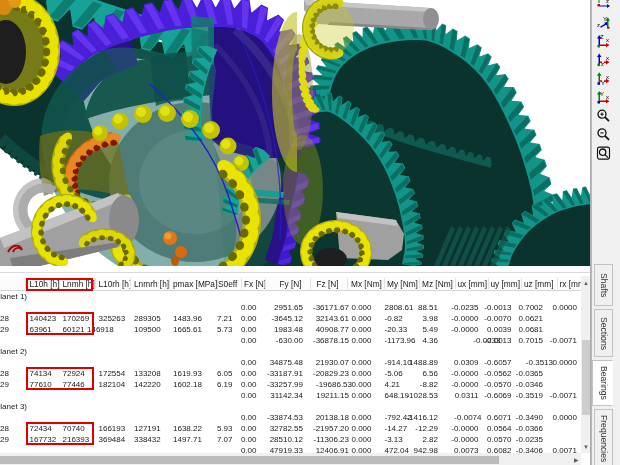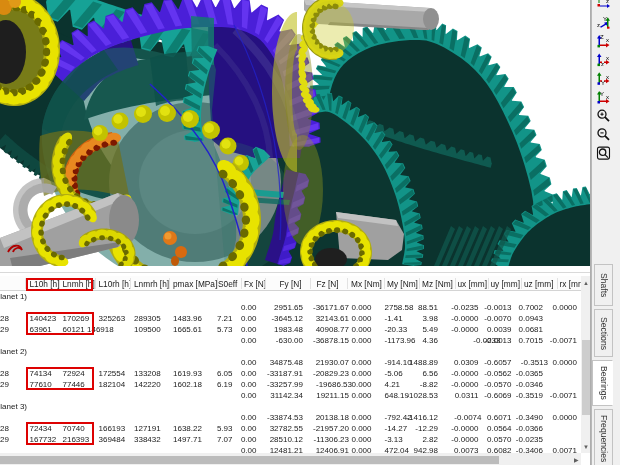--- a/index.html
+++ b/index.html
@@ -568,42 +568,42 @@
       <div class="sep" style="left:454.5px"></div>
       <div class="sep" style="left:487.5px"></div>
       <div class="sep" style="left:521px"></div>
       <div class="sep" style="left:556.5px"></div>
     </div>
 <div class="c" style="left:-5px;top:291.7px">Planet 1)</div>
     <div class="c r" style="left:186.5px;width:70px;top:302.7px">0.00</div>
     <div class="c r" style="left:233.0px;width:70px;top:302.7px">2951.65</div>
     <div class="c r" style="left:279.0px;width:70px;top:302.7px">-36171.67</div>
     <div class="c" style="left:351.5px;top:302.7px">0.000</div>
-    <div class="c" style="left:384.5px;top:302.7px">2758.58</div>
+    <div class="c" style="left:384.5px;top:302.7px">2808.61</div>
     <div class="c r" style="left:368.0px;width:70px;top:302.7px">88.51</div>
     <div class="c r" style="left:408.5px;width:70px;top:302.7px">-0.0235</div>
     <div class="c r" style="left:441.5px;width:70px;top:302.7px">-0.0013</div>
     <div class="c r" style="left:473.0px;width:70px;top:302.7px">0.7002</div>
     <div class="c r" style="left:507.0px;width:70px;top:302.7px">0.0000</div>
     <div class="c" style="left:0px;top:313.7px">28</div>
     <div class="c" style="left:29.5px;top:313.7px">140423</div>
     <div class="c" style="left:62.5px;top:313.7px">170269</div>
     <div class="c" style="left:98.5px;top:313.7px">325263</div>
     <div class="c" style="left:134px;top:313.7px">289305</div>
     <div class="c" style="left:173px;top:313.7px">1483.96</div>
     <div class="c r" style="left:162.5px;width:70px;top:313.7px">7.21</div>
     <div class="c r" style="left:186.5px;width:70px;top:313.7px">0.00</div>
     <div class="c r" style="left:233.0px;width:70px;top:313.7px">-3645.12</div>
     <div class="c r" style="left:279.0px;width:70px;top:313.7px">32143.61</div>
     <div class="c" style="left:351.5px;top:313.7px">0.000</div>
-    <div class="c" style="left:384.5px;top:313.7px">-1.41</div>
+    <div class="c" style="left:384.5px;top:313.7px">-0.82</div>
     <div class="c r" style="left:368.0px;width:70px;top:313.7px">3.98</div>
     <div class="c r" style="left:408.5px;width:70px;top:313.7px">-0.0000</div>
     <div class="c r" style="left:441.5px;width:70px;top:313.7px">-0.0070</div>
-    <div class="c r" style="left:473.0px;width:70px;top:313.7px">0.0943</div>
+    <div class="c r" style="left:473.0px;width:70px;top:313.7px">0.0621</div>
     <div class="c" style="left:0px;top:324.7px">29</div>
     <div class="c" style="left:29.5px;top:324.7px">63961</div>
     <div class="c" style="left:62.5px;top:324.7px">60121</div>
     <div class="c" style="left:87px;top:324.7px">146918</div>
     <div class="c" style="left:134px;top:324.7px">109500</div>
     <div class="c" style="left:173px;top:324.7px">1665.61</div>
     <div class="c r" style="left:162.5px;width:70px;top:324.7px">5.73</div>
     <div class="c r" style="left:186.5px;width:70px;top:324.7px">0.00</div>
     <div class="c r" style="left:233.0px;width:70px;top:324.7px">1983.48</div>
     <div class="c r" style="left:279.0px;width:70px;top:324.7px">40908.77</div>
@@ -625,21 +625,21 @@
     <div class="c r" style="left:507.0px;width:70px;top:335.7px">-0.0071</div>
     <div class="c" style="left:-5px;top:346.7px">Planet 2)</div>
     <div class="c r" style="left:186.5px;width:70px;top:357.7px">0.00</div>
     <div class="c r" style="left:233.0px;width:70px;top:357.7px">34875.48</div>
     <div class="c r" style="left:279.0px;width:70px;top:357.7px">21930.07</div>
     <div class="c" style="left:351.5px;top:357.7px">0.000</div>
     <div class="c" style="left:384.5px;top:357.7px">-914.10</div>
     <div class="c r" style="left:368.0px;width:70px;top:357.7px">1488.89</div>
     <div class="c r" style="left:408.5px;width:70px;top:357.7px">0.0309</div>
     <div class="c r" style="left:441.5px;width:70px;top:357.7px">-0.6057</div>
-    <div class="c r" style="left:494px;width:54px;top:357.7px">-0.3513</div>
+    <div class="c r" style="left:473.0px;width:80px;top:357.7px">-0.3513</div>
     <div class="c r" style="left:507.0px;width:70px;top:357.7px">0.0000</div>
     <div class="c" style="left:0px;top:368.7px">28</div>
     <div class="c" style="left:29.5px;top:368.7px">74134</div>
     <div class="c" style="left:62.5px;top:368.7px">72924</div>
     <div class="c" style="left:98.5px;top:368.7px">172554</div>
     <div class="c" style="left:134px;top:368.7px">133208</div>
     <div class="c" style="left:173px;top:368.7px">1619.93</div>
     <div class="c r" style="left:162.5px;width:70px;top:368.7px">6.05</div>
     <div class="c r" style="left:186.5px;width:70px;top:368.7px">0.00</div>
     <div class="c r" style="left:233.0px;width:70px;top:368.7px">-33187.91</div>
@@ -713,21 +713,21 @@
     <div class="c r" style="left:186.5px;width:70px;top:434.7px">0.00</div>
     <div class="c r" style="left:233.0px;width:70px;top:434.7px">28510.12</div>
     <div class="c r" style="left:279.0px;width:70px;top:434.7px">-11306.23</div>
     <div class="c" style="left:351.5px;top:434.7px">0.000</div>
     <div class="c" style="left:384.5px;top:434.7px">-3.13</div>
     <div class="c r" style="left:368.0px;width:70px;top:434.7px">2.82</div>
     <div class="c r" style="left:408.5px;width:70px;top:434.7px">-0.0000</div>
     <div class="c r" style="left:441.5px;width:70px;top:434.7px">0.0570</div>
     <div class="c r" style="left:473.0px;width:70px;top:434.7px">-0.0235</div>
     <div class="c r" style="left:186.5px;width:70px;top:445.7px">0.00</div>
-    <div class="c r" style="left:233.0px;width:70px;top:445.7px">12481.21</div>
+    <div class="c r" style="left:233.0px;width:70px;top:445.7px">47919.33</div>
     <div class="c r" style="left:279.0px;width:70px;top:445.7px">12406.91</div>
     <div class="c" style="left:351.5px;top:445.7px">0.000</div>
     <div class="c" style="left:384.5px;top:445.7px">472.04</div>
     <div class="c r" style="left:368.0px;width:70px;top:445.7px">942.98</div>
     <div class="c r" style="left:408.5px;width:70px;top:445.7px">0.0073</div>
     <div class="c r" style="left:441.5px;width:70px;top:445.7px">0.6082</div>
     <div class="c r" style="left:473.0px;width:70px;top:445.7px">-0.3406</div>
     <div class="c r" style="left:507.0px;width:70px;top:445.7px">0.0071</div>
 <div class="red" style="left:26px;top:277.5px;width:67px;height:13px"></div>
     <div class="red" style="left:26px;top:311.5px;width:67.5px;height:23.5px"></div>

